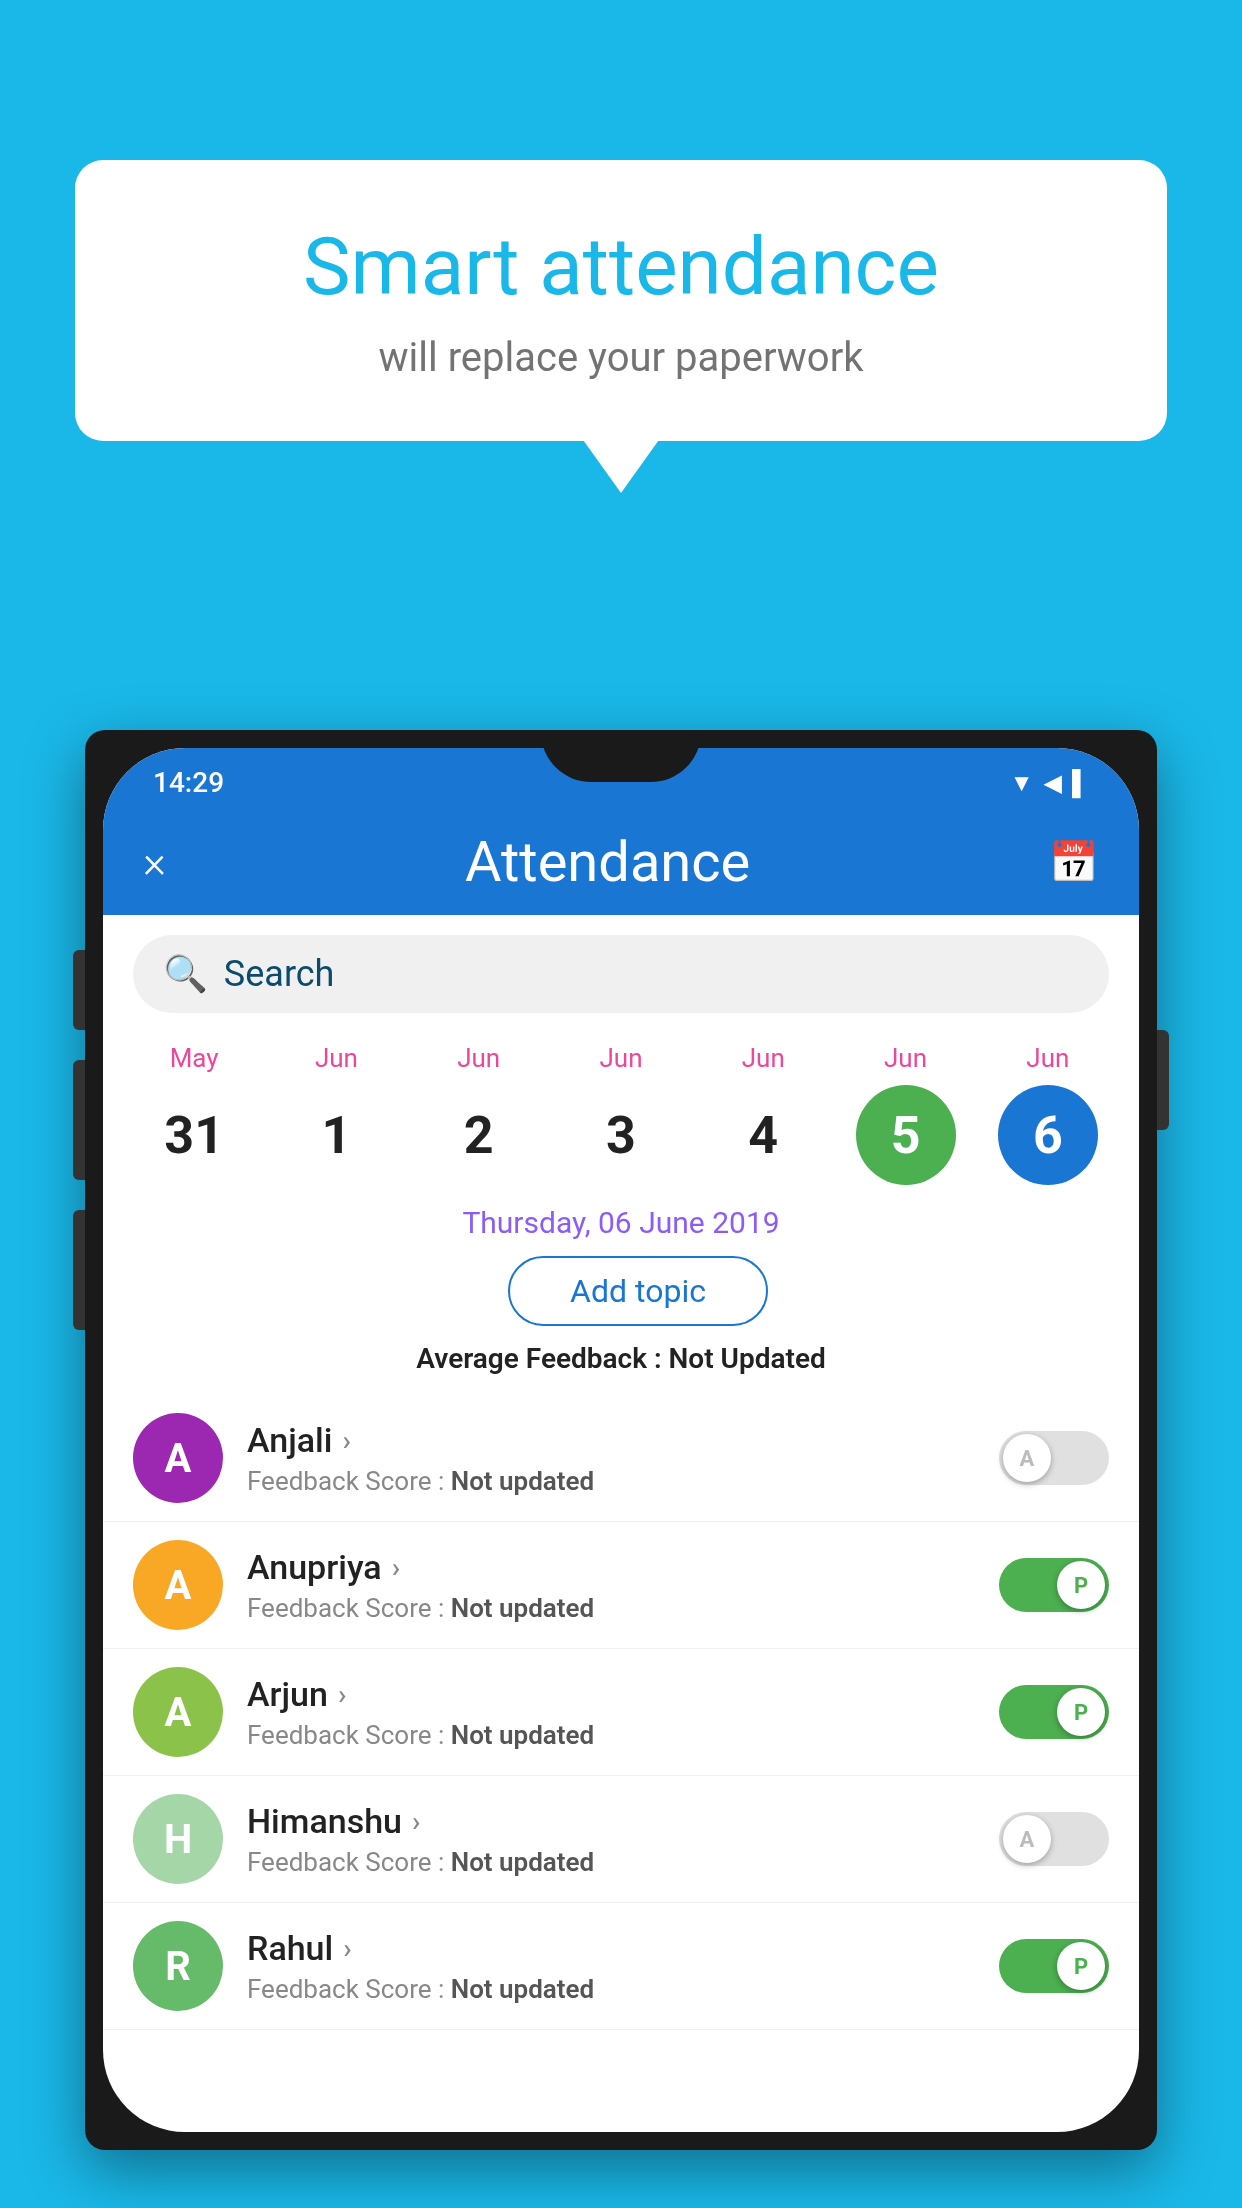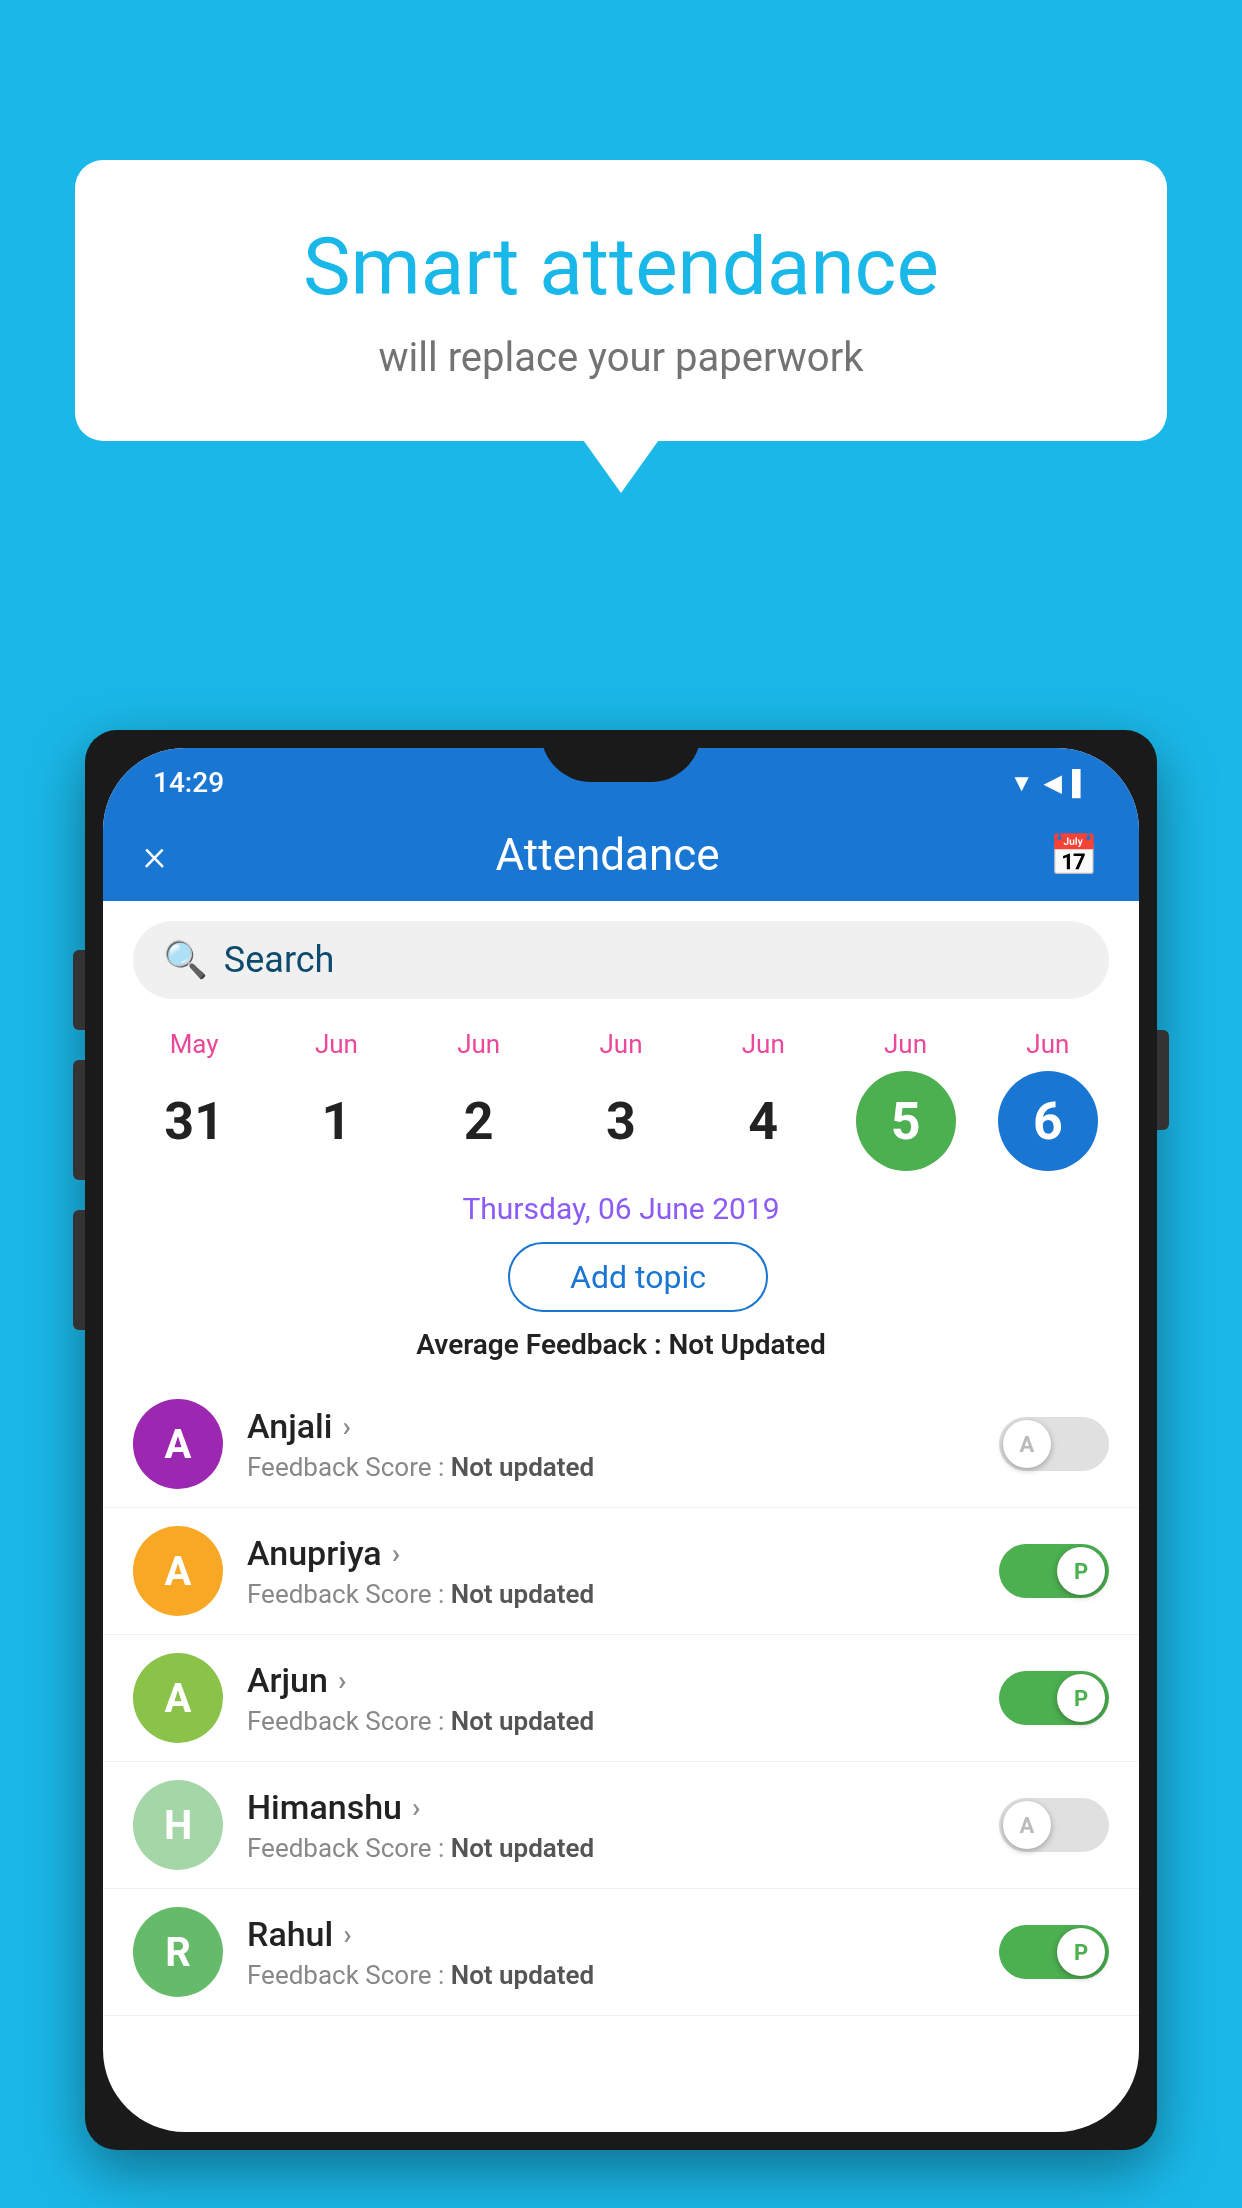--- a/index.html
+++ b/index.html
@@ -54,21 +54,21 @@
       top: 730px;
       left: 85px;
       right: 85px;
       bottom: 0;
     }
 
     .phone-outer {
       width: 100%;
       height: 1420px;
       background: #1a1a1a;
-      border-radius: 32px;
+      border-radius: 20px;
       padding: 18px;
       position: relative;
       box-shadow: 0 20px 60px rgba(0,0,0,0.4);
     }
 
     
     .phone-notch {
       position: absolute;
       top: 0;
       left: 50%;
@@ -162,21 +162,21 @@
       flex-shrink: 0;
     }
     .header-close {
       color: white;
       font-size: 44px;
       font-weight: 300;
       line-height: 1;
     }
     .header-title {
       color: white;
-      font-size: 44px;
+      font-size: 56px;
       font-weight: 400;
     }
     .header-calendar {
       color: white;
       font-size: 40px;
     }
 
     
     .search-container {
       background: #f0f0f0;

